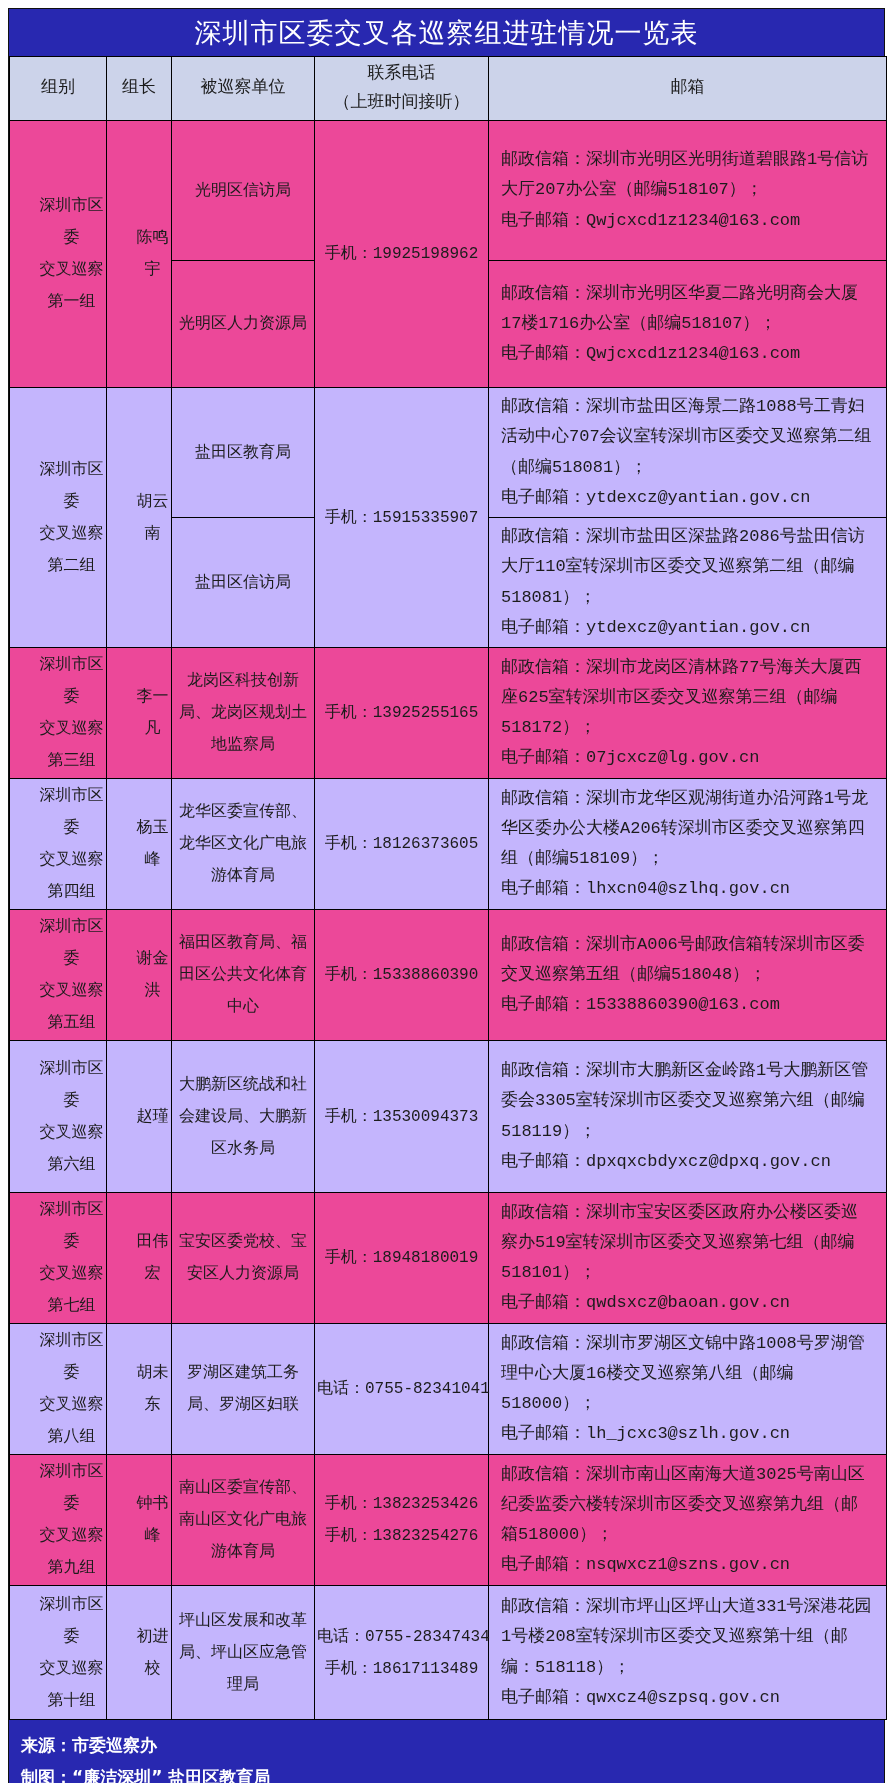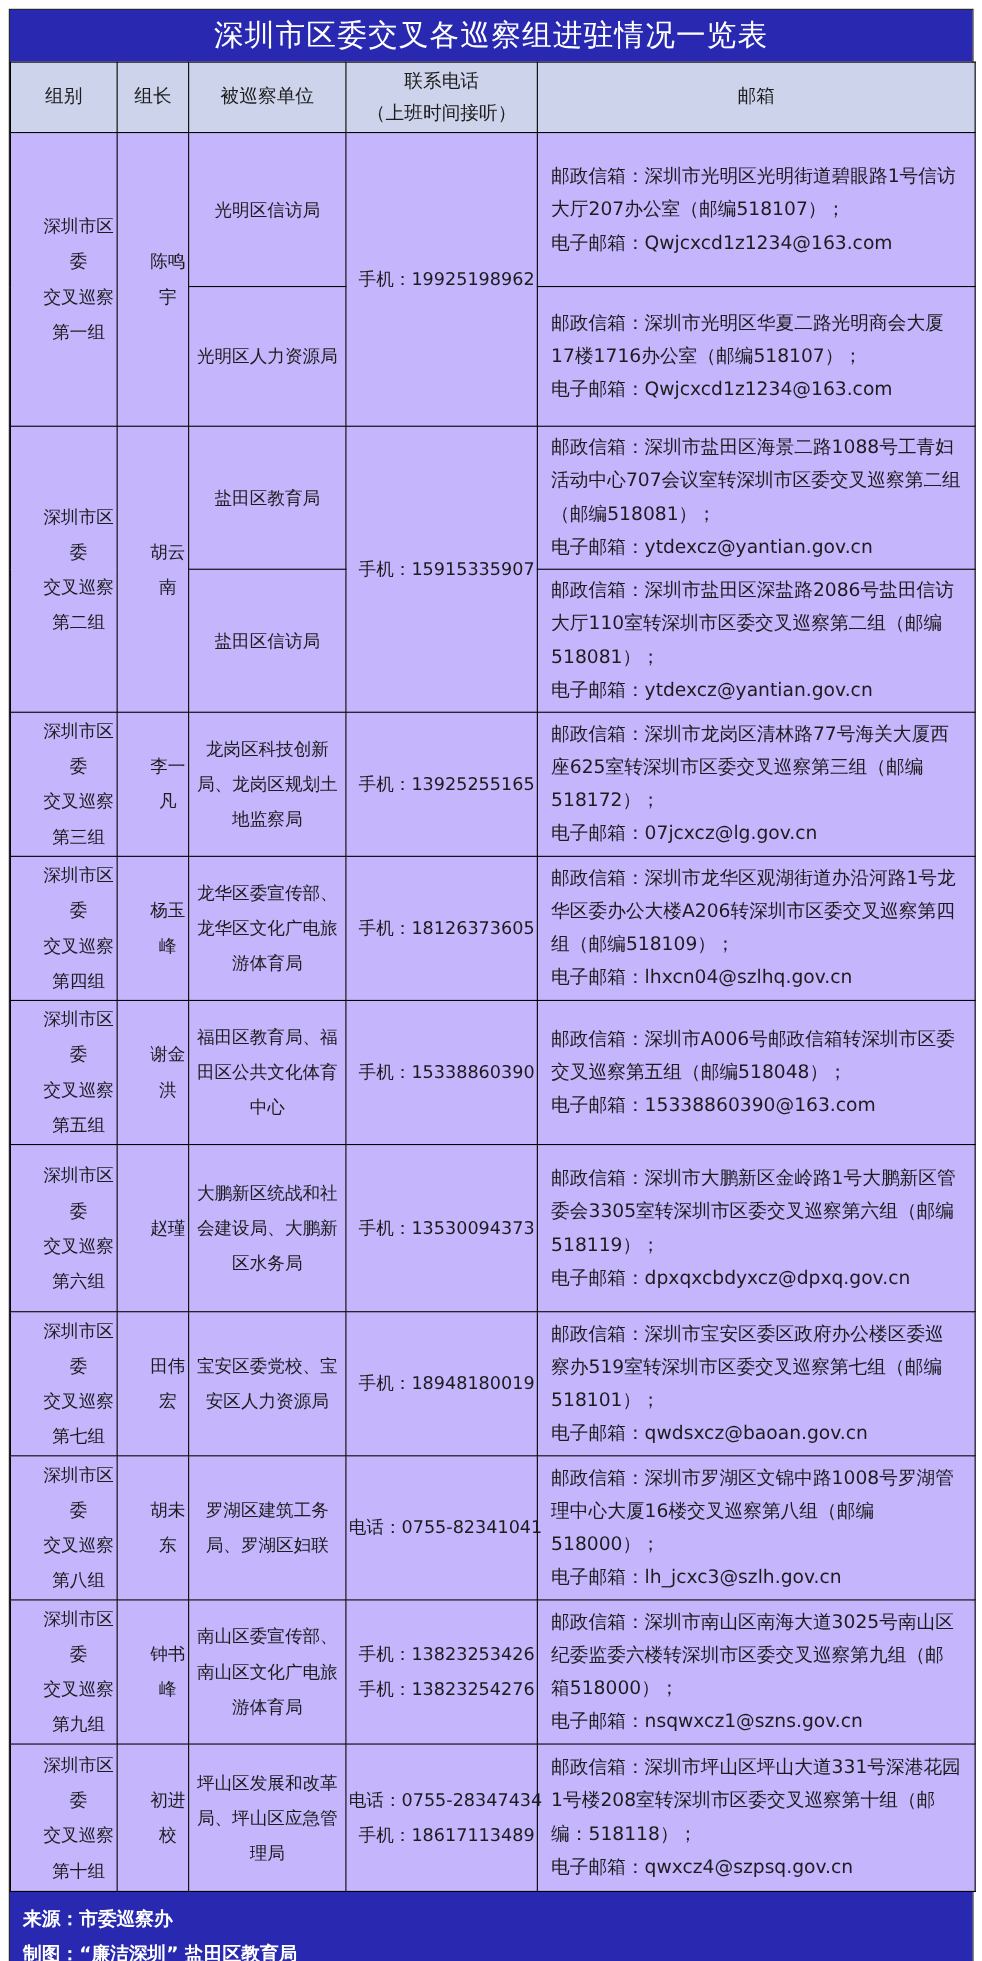--- a/index.html
+++ b/index.html
@@ -4,31 +4,31 @@
 <style>
   html,body{margin:0;padding:0;background:#ffffff;}
   body{width:893px;font-family:"DejaVu Sans","Liberation Sans",sans-serif;color:#1c1c1c;}
   .sheet{margin:8px;border:1px solid #111;}
   .titlebar{
     background:var(--blue,#2828b0);
     color:#fff;text-align:center;font-weight:normal;
     font-size:27px;line-height:47px;height:47px;
     letter-spacing:1px;
   }
-  table{border-collapse:collapse;width:100%;table-layout:fixed;}
+  table{border-collapse:collapse;width:100%;table-layout:fixed;font-family:Liberation Mono, monospace;}
   td,th{border:1px solid #000;vertical-align:middle;box-sizing:border-box;}
   thead th{
     background:#ccd3ea;font-weight:normal;font-size:17px;
     text-align:center;height:64px;line-height:1.7;
   }
   .c-group,.c-leader,.c-unit,.c-phone{text-align:center;font-size:16px;line-height:2;padding-left:28px;}
   .c-unit{padding:2px 5px;}
-  .c-phone{padding:2px 2px;white-space:nowrap;text-align:right;}
+  .c-phone{padding:2px 2px;white-space:nowrap;}
   .c-mail{font-size:17px;line-height:1.78;text-align:left;padding:4px 12px;}
-  .row-a td{background:#c4b5fd;}
+  .row-a td{background:#ec4899;}
   .row-b td{background:#c4b5fd;}
   .footer{
     background:var(--blue,#2828b0);color:#fff;font-weight:bold;
     font-size:17px;line-height:1.9;padding:9px 12px 10px 12px;
   }
 </style>
 </head>
 <body>
 
 <div class="sheet">

